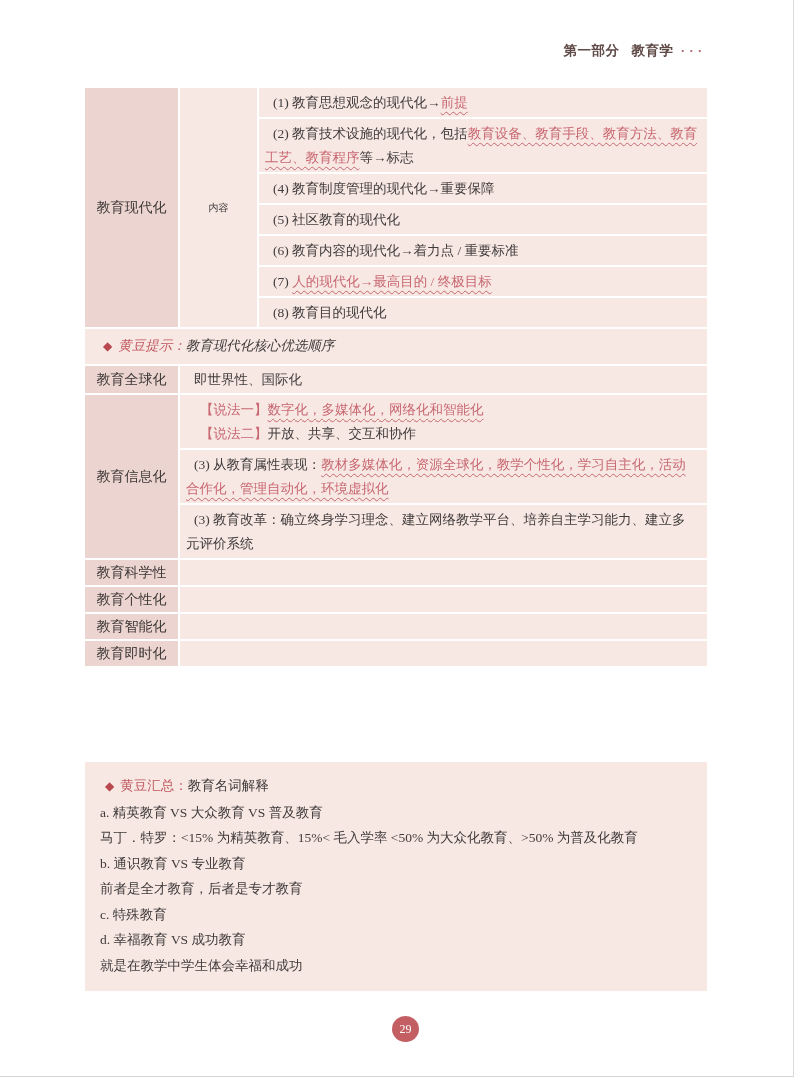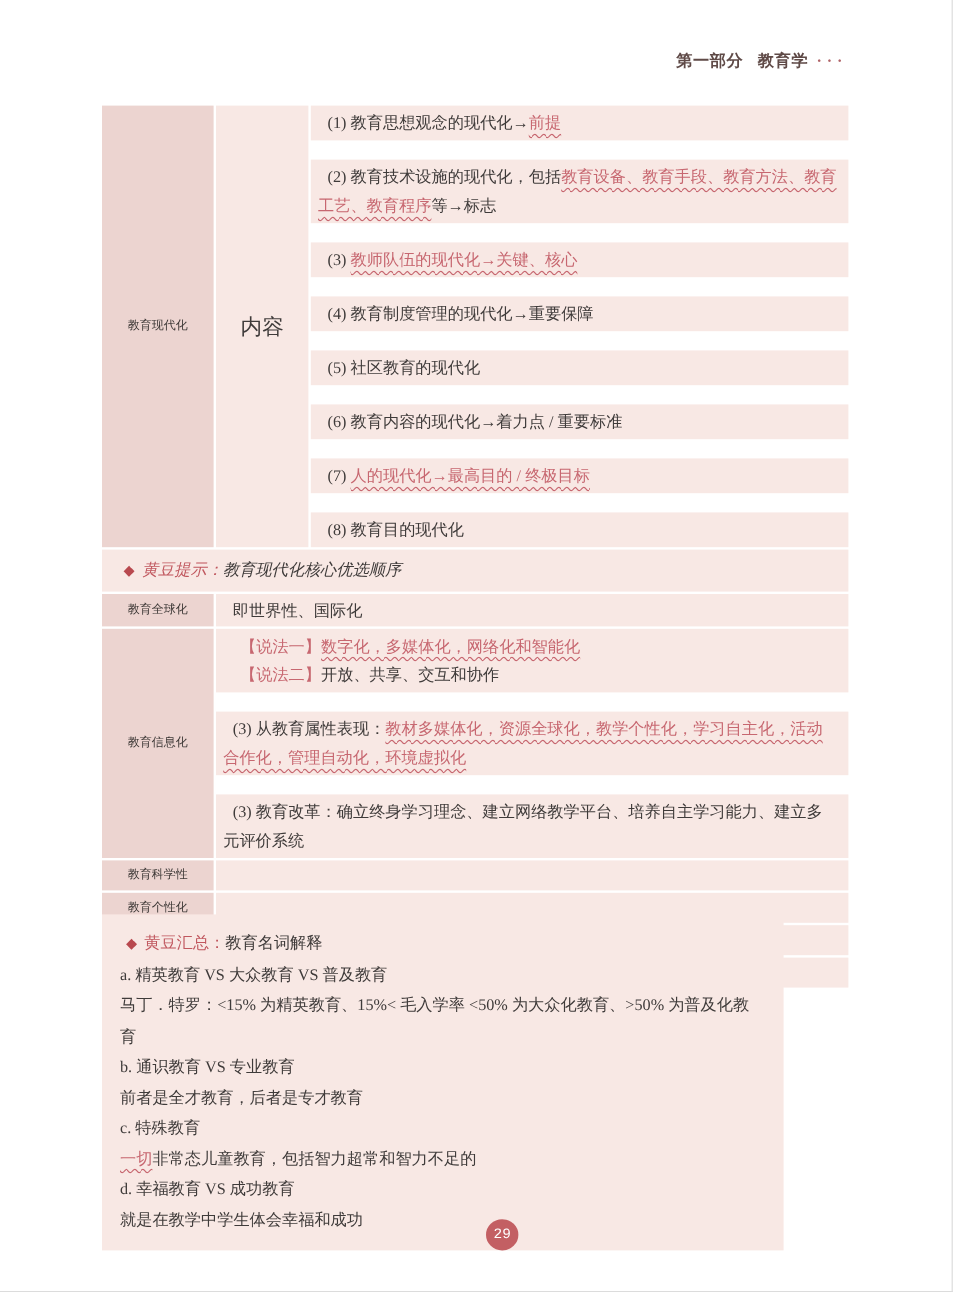--- a/index.html
+++ b/index.html
@@ -31,28 +31,28 @@
 
   .tbl{
     position:absolute;left:85px;top:88px;width:622px;
     display:flex;flex-direction:column;gap:2px;
     font-size:13.5px;line-height:24px;
   }
   .sec{display:flex;gap:2px;}
   .lab{
     width:93px;flex:0 0 93px;background:var(--label-bg);
     display:flex;align-items:center;justify-content:center;
-    font-size:10px;color:#3d3836;
+    font-size:14px;color:#3d3836;
   }
   .sub{
     width:77px;flex:0 0 77px;background:var(--cell-bg);
     display:flex;align-items:center;justify-content:center;
-    font-size:18px;
+    font-size:10px;
   }
-  .items{flex:1;display:flex;flex-direction:column;gap:16px;}
+  .items{flex:1;display:flex;flex-direction:column;gap:2px;}
   .item{
     background:var(--cell-bg);
     padding:3px 8px 2px 6px;
     text-indent:8px;
   }
   .item.noind{text-indent:0;padding-left:6px;}
   .line{padding-left:14px;}
   .fill{flex:1;background:var(--cell-bg);}
 
   .hl{
@@ -79,52 +79,51 @@
     padding:5px 10px 6px 15px;
     font-style:italic;
   }
   .block .l1{padding-left:3px;}
   .glob{display:flex;gap:2px;}
   .glob .txt{flex:1;background:var(--cell-bg);padding:2px 8px 1px 14px;}
 
   .emptyrow{display:flex;gap:2px;height:25px;}
 
   .summary{
-    position:absolute;left:85px;top:762px;width:568px;
+    position:absolute;left:85px;top:762px;width:622px;
     background:var(--cell-bg);
     padding:11px 18px 13px 15px;
     font-size:13.5px;line-height:25.5px;
   }
   .summary .l1{padding-left:5px;}
 
   .badge{
-    position:absolute;left:405px;top:1016px;
+    position:absolute;left:392px;top:1016px;
     width:27px;height:26px;border-radius:50%;
     background:var(--badge-bg);color:#fff;
-    font-family:Liberation Mono, monospace;
+    font-family:Liberation Serif, serif;
     font-size:12px;
     display:flex;align-items:center;justify-content:center;
   }
 </style>
 </head>
 <body>
 
 <div class="hdr">
   <span>第一部分</span><span class="sp"></span><span>教育学</span><span class="hdr-dots">···</span>
 </div>
 
 <div class="tbl">
 
   <div class="sec">
     <div class="lab">教育现代化</div>
     <div class="sub">内容</div>
     <div class="items">
       <div class="item"><span>(1) 教育思想观念的现代化→</span><span class="hl">前提</span><span></span></div>
       <div class="item"><span>(2) 教育技术设施的现代化，包括</span><span class="hl">教育设备、教育手段、教育方法、教育工艺、教育程序</span><span>等→标志</span></div>
-      <div class="item"><span>(3) </span><span class="hl">教师队伍的现代化→关键、核心</span><span></span></div>
       <div class="item"><span>(4) 教育制度管理的现代化→重要保障</span><span class="hl"></span><span></span></div>
       <div class="item"><span>(5) 社区教育的现代化</span><span class="hl"></span><span></span></div>
       <div class="item"><span>(6) 教育内容的现代化→着力点 / 重要标准</span><span class="hl"></span><span></span></div>
       <div class="item"><span>(7) </span><span class="hl">人的现代化→最高目的 / 终极目标</span><span></span></div>
       <div class="item"><span>(8) 教育目的现代化</span><span class="hl"></span><span></span></div>
     </div>
   </div>
 
   <div class="block">
     <div class="l1">
@@ -170,18 +169,17 @@
 
 <div class="summary">
   <div class="l1">
     <span class="dia">◆</span><span class="tiptitle">黄豆汇总：</span><span>教育名词解释</span>
   </div>
   <div>a. 精英教育 VS 大众教育 VS 普及教育</div>
   <div>马丁．特罗：&lt;15% 为精英教育、15%&lt; 毛入学率 &lt;50% 为大众化教育、&gt;50% 为普及化教育</div>
   <div>b. 通识教育 VS 专业教育</div>
   <div>前者是全才教育，后者是专才教育</div>
   <div>c. 特殊教育</div>
-  <div><span class="hl">一切</span><span>非常态儿童教育，包括智力超常和智力不足的</span></div>
   <div>d. 幸福教育 VS 成功教育</div>
   <div>就是在教学中学生体会幸福和成功</div>
 </div>
 
 <div class="badge">29</div>
 
 </body></html>

